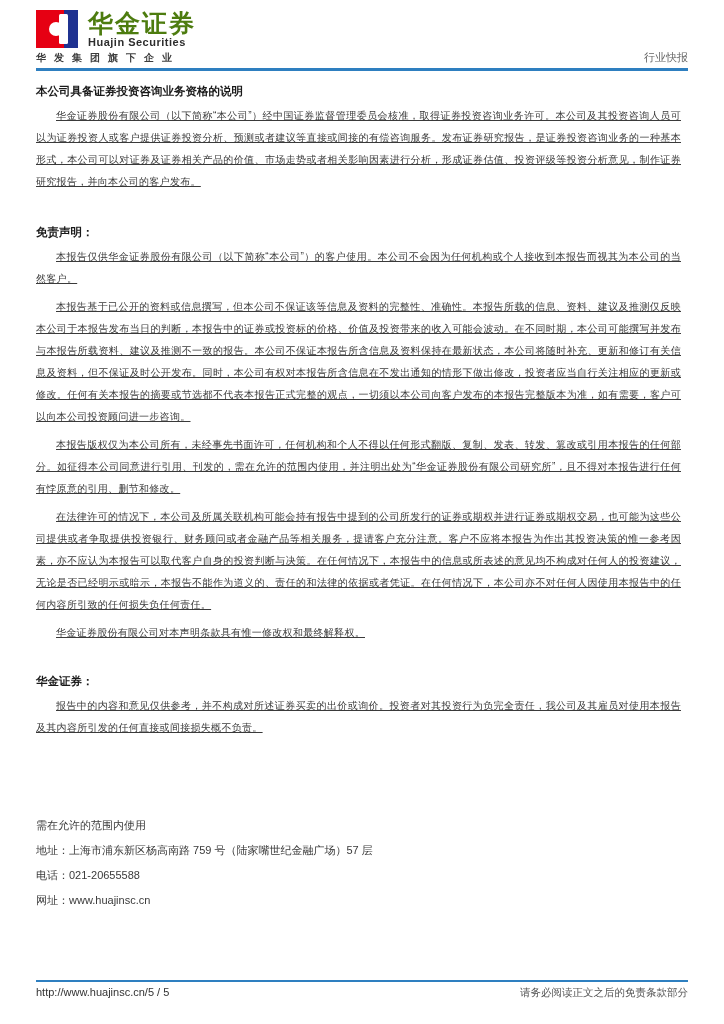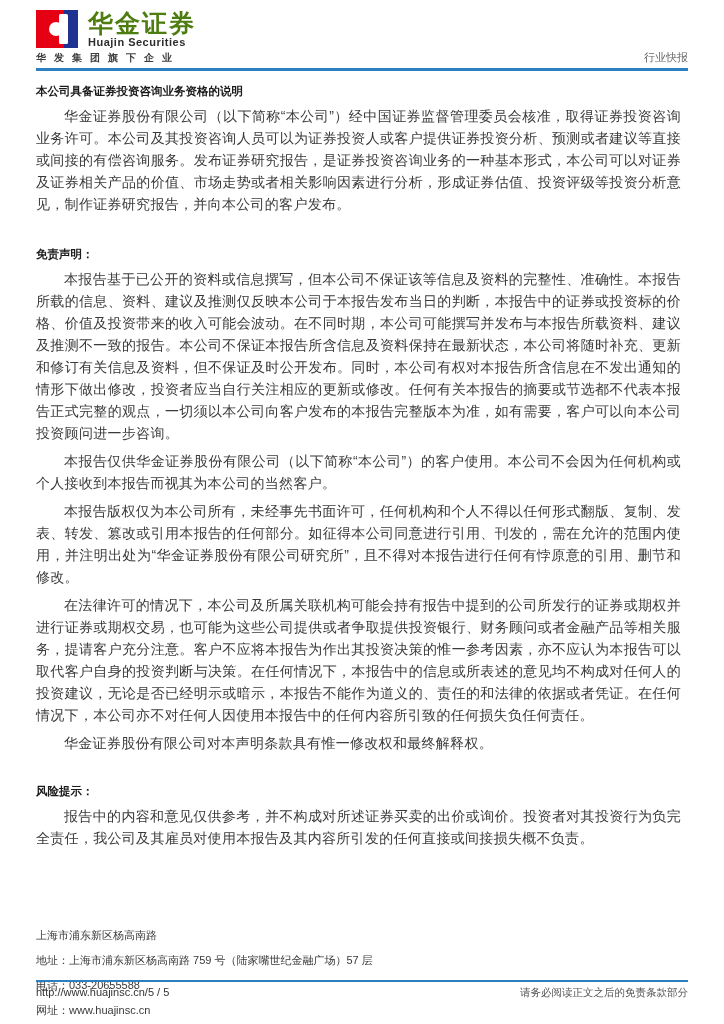--- a/index.html
+++ b/index.html
@@ -36,23 +36,24 @@
   
   .sec-title{
     font-size:11.5px;font-weight:bold;color:#1a1a1a;
     margin:0;line-height:16px;
   }
   .t-qual{margin-top:12px;}
   .t-discl{margin-top:31px;}
   .t-risk{margin-top:29px;}
   p.body-p{
     margin:6px 7px 0 0;
-    font-size:14px;line-height:22px;color:#3a3a3a;
+    font-size:10px;line-height:22px;color:#3a3a3a;
     text-align:justify;text-indent:2em;
     letter-spacing:0.3px;
+    text-decoration:underline;
   }
   
   .contact{margin-top:74px;font-size:11px;color:#3a3a3a;}
   .contact .row{line-height:25px;}
   .contact .lbl{}
   
   .footer{
     position:absolute;left:36px;right:36px;bottom:24px;
   }
   .footer-rule{height:2px;}
@@ -89,36 +90,36 @@
         <div class="tagline">华发集团旗下企业</div>
         <div class="doc-type">行业快报</div>
       </div>
       <div class="header-rule" style="background:#2e7fc0;"></div>
     </div>
 
     <div class="sec-title t-qual">本公司具备证券投资咨询业务资格的说明</div>
     <p class="body-p">华金证券股份有限公司（以下简称“本公司”）经中国证券监督管理委员会核准，取得证券投资咨询业务许可。本公司及其投资咨询人员可以为证券投资人或客户提供证券投资分析、预测或者建议等直接或间接的有偿咨询服务。发布证券研究报告，是证券投资咨询业务的一种基本形式，本公司可以对证券及证券相关产品的价值、市场走势或者相关影响因素进行分析，形成证券估值、投资评级等投资分析意见，制作证券研究报告，并向本公司的客户发布。</p>
 
     <div class="sec-title t-discl">免责声明：</div>
+    <p class="body-p">本报告仅供华金证券股份有限公司（以下简称“本公司”）的客户使用。本公司不会因为任何机构或个人接收到本报告而视其为本公司的当然客户。</p>
     <p class="body-p">本报告基于已公开的资料或信息撰写，但本公司不保证该等信息及资料的完整性、准确性。本报告所载的信息、资料、建议及推测仅反映本公司于本报告发布当日的判断，本报告中的证券或投资标的价格、价值及投资带来的收入可能会波动。在不同时期，本公司可能撰写并发布与本报告所载资料、建议及推测不一致的报告。本公司不保证本报告所含信息及资料保持在最新状态，本公司将随时补充、更新和修订有关信息及资料，但不保证及时公开发布。同时，本公司有权对本报告所含信息在不发出通知的情形下做出修改，投资者应当自行关注相应的更新或修改。任何有关本报告的摘要或节选都不代表本报告正式完整的观点，一切须以本公司向客户发布的本报告完整版本为准，如有需要，客户可以向本公司投资顾问进一步咨询。</p>
-    <p class="body-p">本报告仅供华金证券股份有限公司（以下简称“本公司”）的客户使用。本公司不会因为任何机构或个人接收到本报告而视其为本公司的当然客户。</p>
     <p class="body-p">本报告版权仅为本公司所有，未经事先书面许可，任何机构和个人不得以任何形式翻版、复制、发表、转发、篡改或引用本报告的任何部分。如征得本公司同意进行引用、刊发的，需在允许的范围内使用，并注明出处为“华金证券股份有限公司研究所”，且不得对本报告进行任何有悖原意的引用、删节和修改。</p>
     <p class="body-p">在法律许可的情况下，本公司及所属关联机构可能会持有报告中提到的公司所发行的证券或期权并进行证券或期权交易，也可能为这些公司提供或者争取提供投资银行、财务顾问或者金融产品等相关服务，提请客户充分注意。客户不应将本报告为作出其投资决策的惟一参考因素，亦不应认为本报告可以取代客户自身的投资判断与决策。在任何情况下，本报告中的信息或所表述的意见均不构成对任何人的投资建议，无论是否已经明示或暗示，本报告不能作为道义的、责任的和法律的依据或者凭证。在任何情况下，本公司亦不对任何人因使用本报告中的任何内容所引致的任何损失负任何责任。</p>
     <p class="body-p">华金证券股份有限公司对本声明条款具有惟一修改权和最终解释权。</p>
 
-    <div class="sec-title t-risk">风险提示：</div>
+    <div class="sec-title t-risk">华金证券：</div>
     <p class="body-p">报告中的内容和意见仅供参考，并不构成对所述证券买卖的出价或询价。投资者对其投资行为负完全责任，我公司及其雇员对使用本报告及其内容所引发的任何直接或间接损失概不负责。</p>
 
     <div class="contact">
-      <div class="row">上海市浦东新区杨高南路</div>
+      <div class="row">需在允许的范围内使用</div>
       <div class="row">
         <span class="lbl">地址：</span><span>上海市浦东新区杨高南路 759 号（陆家嘴世纪金融广场）57 层</span>
       </div>
       <div class="row">
-        <span class="lbl">电话：</span><span>033-20655588</span>
+        <span class="lbl">电话：</span><span>021-20655588</span>
       </div>
       <div class="row">
         <span class="lbl">网址：</span><span>www.huajinsc.cn</span>
       </div>
     </div>
 
   </div>
 
   <div class="footer">
     <div class="footer-rule" style="background:#2e7fc0;"></div>

